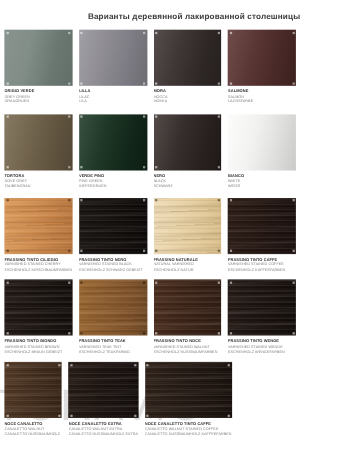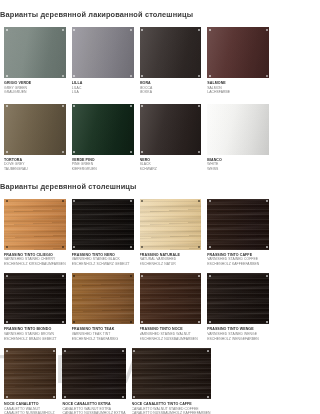--- a/index.html
+++ b/index.html
@@ -38,21 +38,21 @@
     white-space: nowrap;
     z-index: 0;
     pointer-events: none;
     user-select: none;
   }
 
   
   .section { position: relative; z-index: 2; }
 
   .section-title {
-    text-align: left;
+    text-align: right;
     font-size: 7.4px;
     font-weight: 700;
     color: #3a3a3a;
     letter-spacing: 0.15px;
   }
 
   #sec-lacquer .section-title { padding-top: 10px; }
   #sec-wood    .section-title { padding-top: 10px; }
 
   
@@ -290,21 +290,20 @@
           <div class="cap-sub">WHITE</div>
           <div class="cap-sub">WEISS</div>
         </div>
       </div>
 
     </div>
   </div>
 
   <div class="section" id="sec-wood">
 
-    <div class="section-title">Варианты деревянной столешницы</div>
 
     <div class="section-gap"></div>
 
     <div class="swatch-grid">
 
       <div class="swatch-cell">
         <div class="tile-wood" style="background-image:linear-gradient(95deg,#dc9a5a 0%,#d08c4e 40%,#c48044 72%,#b9763c 100%)">
           <span class="grain"></span>
           <span class="pin tl dark"></span>
           <span class="pin tr dark"></span>

